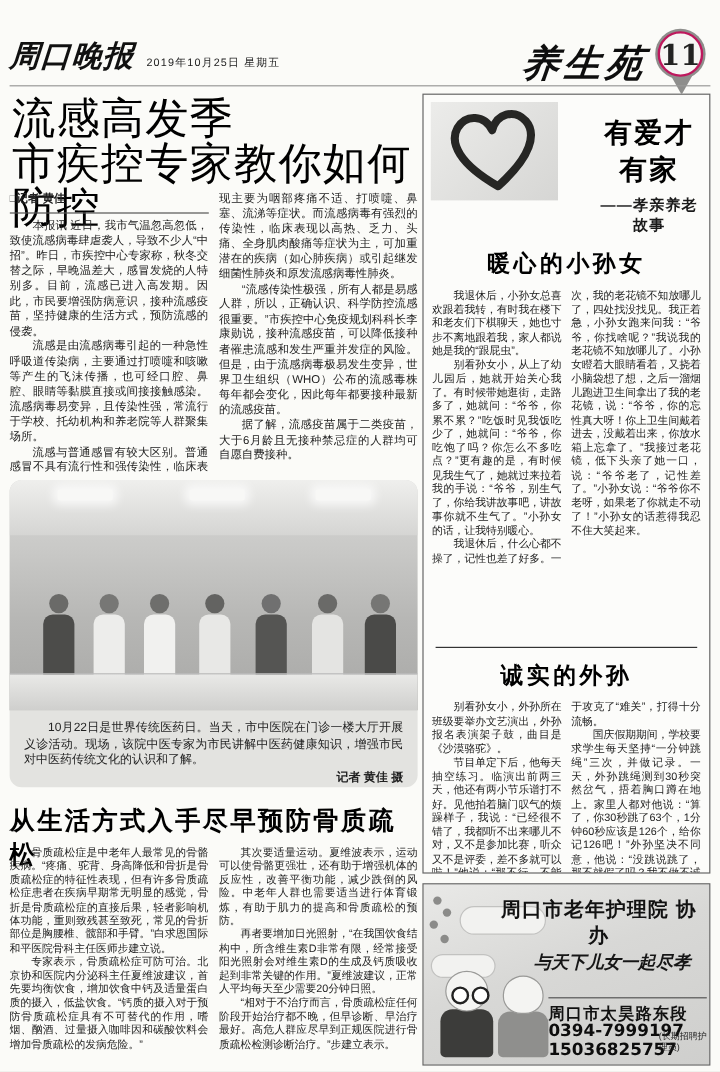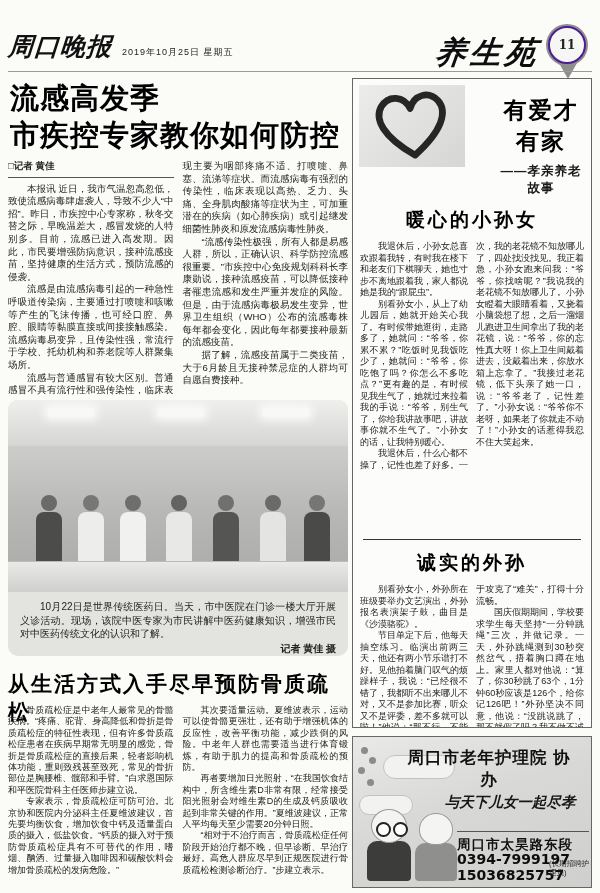--- a/index.html
+++ b/index.html
@@ -13,29 +13,29 @@
   .logo{font-family:"DejaVu Serif", serif;font-weight:900;font-size:25px;
         font-style:italic;letter-spacing:1px;color:#111;display:inline-block;transform:skewX(-4deg);}
   .mh-date{font-size:9px;color:#222;margin-left:10px;letter-spacing:1px;}
   .mh-row2{font-size:9px;color:#222;margin-top:3px;letter-spacing:.5px;}
   .mh-row2 .ed{margin-left:48px;font-weight:700;}
   .section-name{position:absolute;right:52px;top:2px;font-family:"DejaVu Serif", serif;
         font-weight:900;font-style:italic;font-size:31px;letter-spacing:4px;color:#0e0e0e;transform:skewX(-6deg);}
   .page-badge{position:absolute;right:2px;top:-6px;width:44px;height:56px;}
   .page-badge .bubble{width:42px;height:42px;border-radius:50%;background:#8e8e8c;
         display:flex;align-items:center;justify-content:center;}
-  .page-badge .num{width:34px;height:34px;border-radius:50%;background:#f6f6f4;border:2px solid #4c1d95;
-        display:flex;align-items:center;justify-content:center;font-size:12px;font-weight:700;
+  .page-badge .num{width:34px;height:34px;border-radius:50%;background:#f6f6f4;border:2px solid #be185d;
+        display:flex;align-items:center;justify-content:center;font-size:24px;font-weight:700;
         font-family:"DejaVu Serif", serif;color:#222;}
   .page-badge .tail{width:0;height:0;margin:-3px auto 0;border-left:9px solid transparent;
         border-right:9px solid transparent;border-top:16px solid #8e8e8c;}
   .mh-rule{position:absolute;left:8px;top:71px;width:584px;height:1px;background:#9a9a98;}
   
   .headline{position:absolute;left:10px;top:80px;width:338px;
-        font-weight:700;font-size:29px;line-height:37px;color:#000;letter-spacing:1px;}
+        font-weight:400;font-size:36px;line-height:37px;color:#000;letter-spacing:1px;}
   .art-cols{position:absolute;left:8px;top:160px;width:340px;height:238px;overflow:hidden;
         column-count:2;column-gap:9px;font-size:9.5px;line-height:12.6px;text-align:justify;color:#222;}
   .art-cols p,.s-cols p{margin:0;text-indent:2em;}
   .byline{font-size:9.5px;font-weight:700;border-bottom:1px solid #555;
         padding-bottom:4px;margin-bottom:5px;text-indent:0;}
   
   .photo{position:absolute;left:8px;top:400px;width:340px;height:192px;border-radius:10px 10px 0 0;
         overflow:hidden;background:linear-gradient(#d8d8d6 0%,#c9c9c7 30%,#b7b7b5 60%,#a8a8a6 100%);}
   .ceil{position:absolute;left:0;top:0;width:100%;height:46px;
         background:linear-gradient(#efefed,#d5d5d3);}
@@ -74,21 +74,21 @@
   .ad{position:absolute;left:352px;top:736px;width:240px;height:152px;border:1px solid #666;
         box-sizing:border-box;overflow:hidden;
         background:linear-gradient(160deg,#e9e9e7 0%,#d8d8d6 45%,#cfcfcd 100%);}
   .cloud{position:absolute;background:#f2f2f0;border:1px solid #c2c2c0;border-radius:20px;}
   .flower{position:absolute;width:7px;height:7px;border-radius:50%;background:#8b8b89;}
   .doll{position:absolute;bottom:6px;}
   .doll .d-head{border-radius:50%;background:#f4f4f2;border:1px solid #9a9a98;position:relative;margin:0 auto;}
   .doll .d-body{border-radius:10px 10px 4px 4px;margin:-2px auto 0;}
   .glasses{position:absolute;top:12px;left:4px;display:flex;gap:2px;}
   .glasses span{width:11px;height:11px;border:2.5px solid #222;border-radius:50%;background:#fff;display:block;}
-  .ad-line1{position:absolute;left:48px;top:10px;width:176px;text-align:center;
+  .ad-line1{position:absolute;left:58px;top:10px;width:176px;text-align:center;
         font-weight:900;font-size:16.5px;letter-spacing:1px;color:#111;}
   .ad-line2{position:absolute;left:78px;top:56px;width:158px;text-align:center;
         font-family:"DejaVu Serif", serif;font-weight:900;font-style:italic;font-size:14.5px;color:#161616;}
   .ad-addr{position:absolute;left:104px;top:94px;width:132px;font-weight:900;font-size:13.5px;
         letter-spacing:1px;color:#111;border-top:1px solid #555;padding-top:4px;}
   .ad-phones{position:absolute;left:104px;top:114px;font-weight:900;font-size:14px;
         font-family:"DejaVu Sans", sans-serif;color:#0d0d0d;line-height:16px;}
   .ad-note{position:absolute;left:196px;top:122px;font-size:7.5px;color:#222;width:44px;line-height:9px;}
 </style>
 </head>

